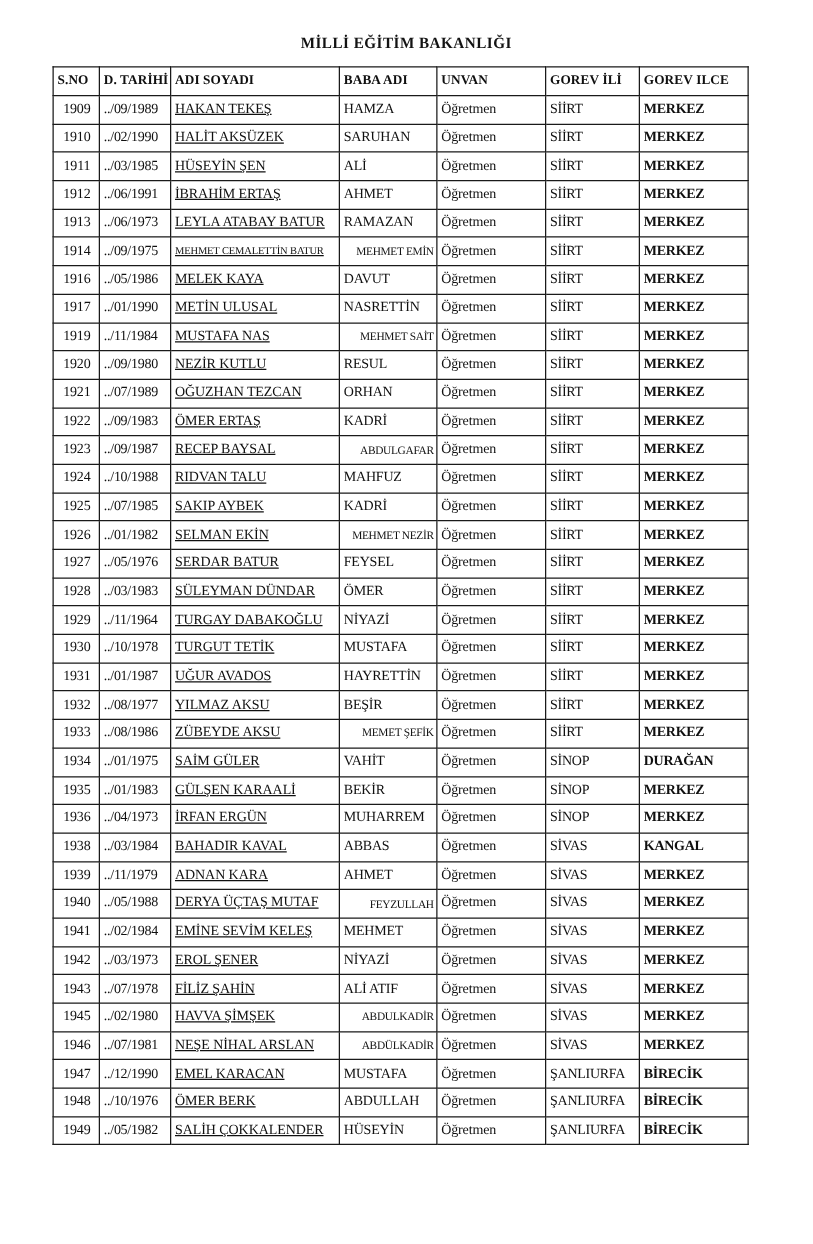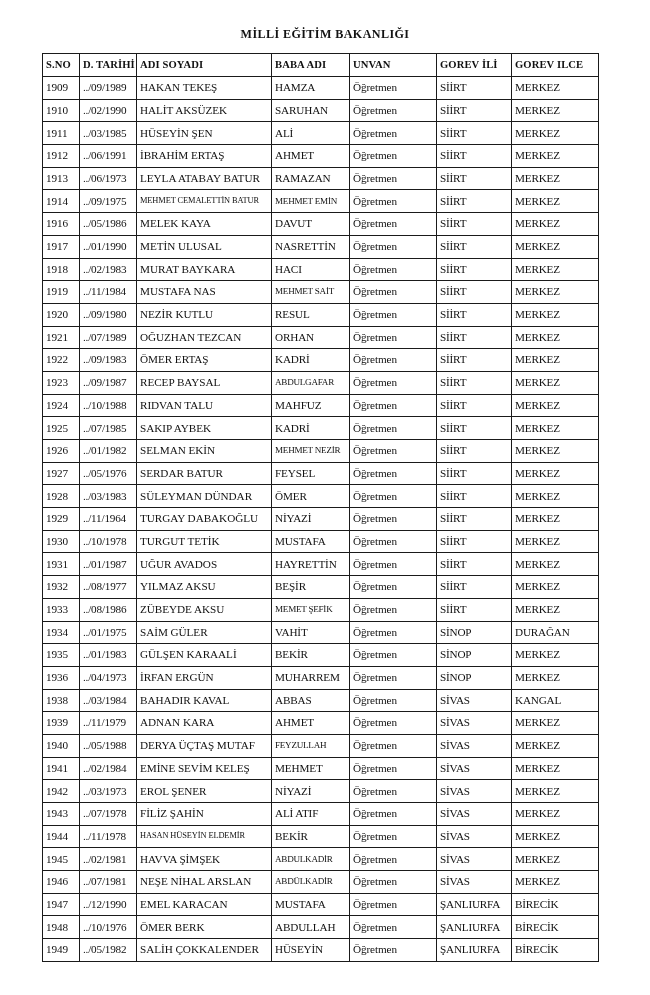--- a/index.html
+++ b/index.html
@@ -68,56 +68,60 @@
   
   col.c-sno   { width: 37px; }
   col.c-date  { width: 57px; }
   col.c-name  { width: 135px; }
   col.c-fath  { width: 78px; }
   col.c-unv   { width: 87px; }
   col.c-il    { width: 75px; }
   col.c-ilce  { width: 87px; }
 
   td.sno {
+    text-align: center;
     font-size: 11.4px;
     letter-spacing: -0.1px;
   }
   td.date {
     font-size: 11px;
     letter-spacing: -0.2px;
     padding-left: 4px;
     margin-left: 44px;
   }
   td.name {
     font-size: 11.4px;
     letter-spacing: -0.05px;
+    text-decoration: underline;
   }
   td.name.squeeze {
     font-size: 8.4px;
     letter-spacing: -0.1px;
   }
   td.fath {
     font-size: 11px;
     letter-spacing: -0.15px;
   }
   td.fath.squeeze {
     font-size: 9.1px;
     letter-spacing: -0.25px;
+    text-align: right;
   }
   td.unv {
     font-size: 9.6px;
     letter-spacing: -0.1px;
   }
   td.il {
     font-size: 11px;
     letter-spacing: -0.2px;
   }
   td.ilce {
     font-size: 11px;
     letter-spacing: -0.2px;
+    font-weight: bold;
   }
   th.h-sno { text-align: left; padding-left: 3px; }
 </style>
 </head>
 <body>
 
 <div class="page">
 
   <div class="doc-title">MİLLİ EĞİTİM BAKANLIĞI</div>
 
@@ -210,29 +214,20 @@
           <tr>
             <td class="sno">1917</td>
             <td class="date">../01/1990</td>
             <td class="name">METİN ULUSAL</td>
             <td class="fath">NASRETTİN</td>
             <td class="unv">Öğretmen</td>
             <td class="il">SİİRT</td>
             <td class="ilce">MERKEZ</td>
           </tr>
           <tr>
-            <td class="sno">1918</td>
-            <td class="date">../02/1983</td>
-            <td class="name">MURAT BAYKARA</td>
-            <td class="fath">HACI</td>
-            <td class="unv">Öğretmen</td>
-            <td class="il">SİİRT</td>
-            <td class="ilce">MERKEZ</td>
-          </tr>
-          <tr>
             <td class="sno">1919</td>
             <td class="date">../11/1984</td>
             <td class="name">MUSTAFA NAS</td>
             <td class="fath squeeze">MEHMET SAİT</td>
             <td class="unv">Öğretmen</td>
             <td class="il">SİİRT</td>
             <td class="ilce">MERKEZ</td>
           </tr>
           <tr>
             <td class="sno">1920</td>
@@ -435,31 +430,22 @@
           <tr>
             <td class="sno">1943</td>
             <td class="date">../07/1978</td>
             <td class="name">FİLİZ ŞAHİN</td>
             <td class="fath">ALİ ATIF</td>
             <td class="unv">Öğretmen</td>
             <td class="il">SİVAS</td>
             <td class="ilce">MERKEZ</td>
           </tr>
           <tr>
-            <td class="sno">1944</td>
-            <td class="date">../11/1978</td>
-            <td class="name squeeze">HASAN HÜSEYİN ELDEMİR</td>
-            <td class="fath">BEKİR</td>
-            <td class="unv">Öğretmen</td>
-            <td class="il">SİVAS</td>
-            <td class="ilce">MERKEZ</td>
-          </tr>
-          <tr>
             <td class="sno">1945</td>
-            <td class="date">../02/1981</td>
+            <td class="date">../02/1980</td>
             <td class="name">HAVVA ŞİMŞEK</td>
             <td class="fath squeeze">ABDULKADİR</td>
             <td class="unv">Öğretmen</td>
             <td class="il">SİVAS</td>
             <td class="ilce">MERKEZ</td>
           </tr>
           <tr>
             <td class="sno">1946</td>
             <td class="date">../07/1981</td>
             <td class="name">NEŞE NİHAL ARSLAN</td>

